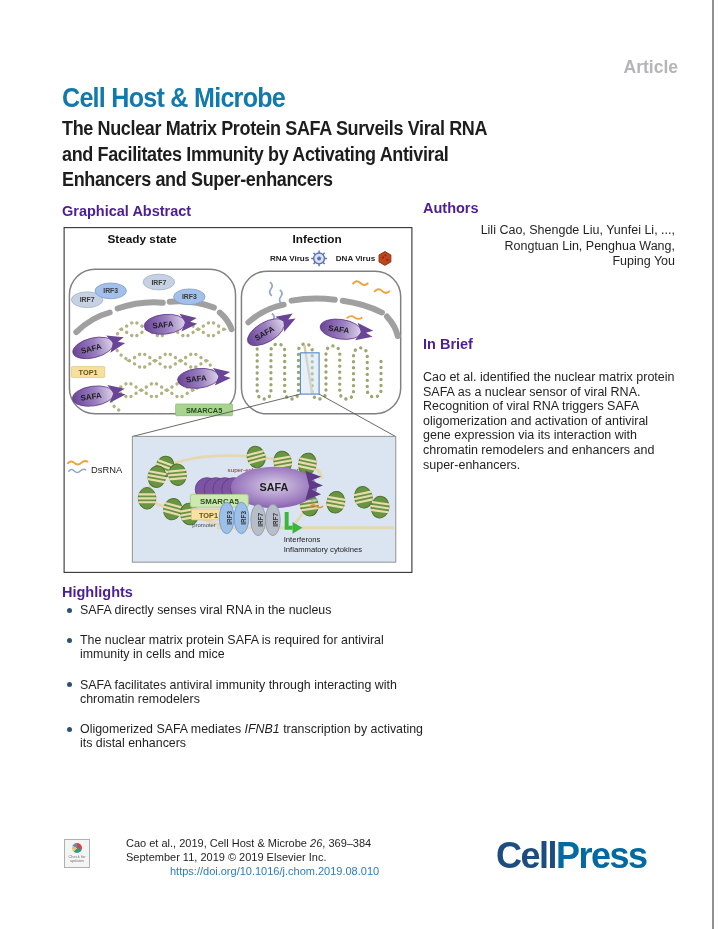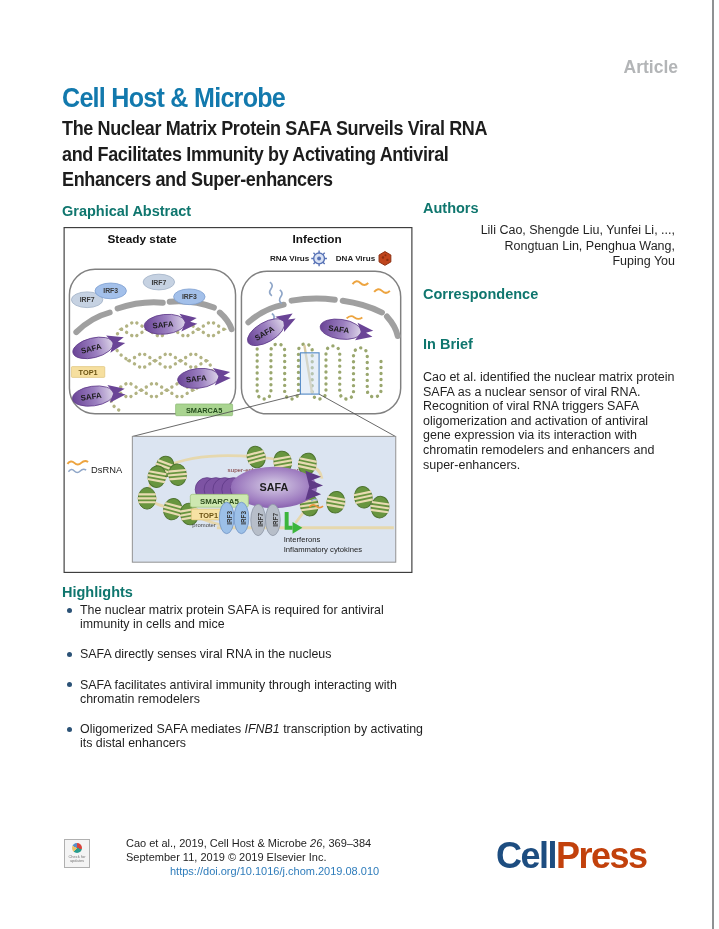--- a/index.html
+++ b/index.html
@@ -6,41 +6,41 @@
   .page{position:relative;width:719px;height:929px;background:#fff;overflow:hidden;
         font-family:"Liberation Sans","DejaVu Sans",sans-serif;color:#222;}
   .abs{position:absolute;}
   .edge-right{position:absolute;left:712px;top:0;width:2px;height:929px;background:#8f9193;}
   .article-label{top:57px;right:41px;font-size:17.5px;font-weight:bold;color:#b3b5b7;}
   .journal{left:62px;top:83px;font-size:27px;font-weight:bold;color:#1279ad;
            letter-spacing:-0.8px;transform:scaleX(0.93);transform-origin:left top;white-space:nowrap;}
   .paper-title{left:62px;top:116px;font-size:20px;font-weight:bold;color:#1d1d1d;
                line-height:25.5px;letter-spacing:-0.4px;transform:scaleX(0.9);
                transform-origin:left top;white-space:nowrap;}
-  .h-blue{font-size:14.5px;font-weight:bold;color:#0f766e;}
+  .h-blue{font-size:14.5px;font-weight:bold;color:#4c1d95;}
   .body-txt{font-size:12.5px;color:#1f1f1f;}
   .right-col{left:423px;width:258px;}
   .authors-lines div{line-height:15.5px;}
   .inbrief-p{line-height:14.6px;width:252px;}
   .hl-list{left:62px;top:603px;width:362px;list-style:none;margin:0;padding:0;}
   .hl-list li{position:relative;padding-left:18px;margin-bottom:16px;
               font-size:12.4px;line-height:14.2px;color:#1f1f1f;}
   .hl-list li::before{content:"";position:absolute;left:5px;top:4.5px;width:5px;height:5px;
               border-radius:50%;background:#2b5276;}
   .hl-em{font-style:italic;}
   .cite{left:126px;top:836px;font-size:11px;line-height:14.2px;color:#1f1f1f;}
   .doi{color:#2e7cbb;text-decoration:none;padding-left:44px;}
   .badge{left:64px;top:839px;width:24px;height:27px;background:#f4f4f4;border:1px solid #b0b0b0;
          display:flex;flex-direction:column;align-items:center;justify-content:center;cursor:pointer;}
   .badge-circle{width:10px;height:10px;border-radius:50%;
          background:conic-gradient(#d8443c 0 30%,#2a9d8f 30% 62%,#e9c46a 62% 82%,#5b8fc9 82% 100%);}
   .badge-txt{font-size:4px;line-height:4.5px;color:#777;text-align:center;margin-top:1.5px;}
   .logo{left:496px;top:835px;font-size:36px;font-weight:bold;letter-spacing:-1.5px;white-space:nowrap;}
   .logo .dark{color:#1d4d80;}
-  .logo .light{color:#c2410c;}
+  .logo .light{color:#0369a1;}
   svg text{font-family:"Liberation Sans","DejaVu Sans",sans-serif;}
   .ga-fig{left:62px;top:227px;}
 </style>
 </head>
 <body>
 
 <div class="page">
   <div class="edge-right"></div>
 
   <div class="abs article-label">Article</div>
@@ -302,32 +302,31 @@
   <div class="abs right-col" style="top:200px;">
     <div class="h-blue">Authors</div>
     <div class="body-txt authors-lines" style="margin-top:7px;width:252px;text-align:right;">
       <div>Lili Cao, Shengde Liu, Yunfei Li, ...,</div>
       <div>Rongtuan Lin, Penghua Wang,</div>
       <div>Fuping You</div>
     </div>
   </div>
 
   <div class="abs right-col" style="top:286px;">
-    <div class="h-blue">Correspondence</div>
   </div>
 
   <div class="abs right-col" style="top:336px;">
     <div class="h-blue">In Brief</div>
     <div class="body-txt inbrief-p" style="margin-top:18px;">Cao et al. identified the nuclear matrix protein SAFA as a nuclear sensor of viral RNA. Recognition of viral RNA triggers SAFA oligomerization and activation of antiviral gene expression via its interaction with chromatin remodelers and enhancers and super-enhancers.</div>
   </div>
 
   <div class="abs h-blue" style="left:62px;top:584px;">Highlights</div>
   <ul class="abs hl-list">
+    <li><span>SAFA directly senses viral RNA in the nucleus</span><span class="hl-em"></span><span></span></li>
     <li><span>The nuclear matrix protein SAFA is required for antiviral immunity in cells and mice</span><span class="hl-em"></span><span></span></li>
-    <li><span>SAFA directly senses viral RNA in the nucleus</span><span class="hl-em"></span><span></span></li>
     <li><span>SAFA facilitates antiviral immunity through interacting with chromatin remodelers</span><span class="hl-em"></span><span></span></li>
     <li><span>Oligomerized SAFA mediates </span><span class="hl-em">IFNB1</span><span> transcription by activating its distal enhancers</span></li>
   </ul>
 
   <div class="abs badge">
     <div class="badge-circle"></div>
     <div class="badge-txt">
       <div>Check for</div>
       <div>updates</div>
     </div>

